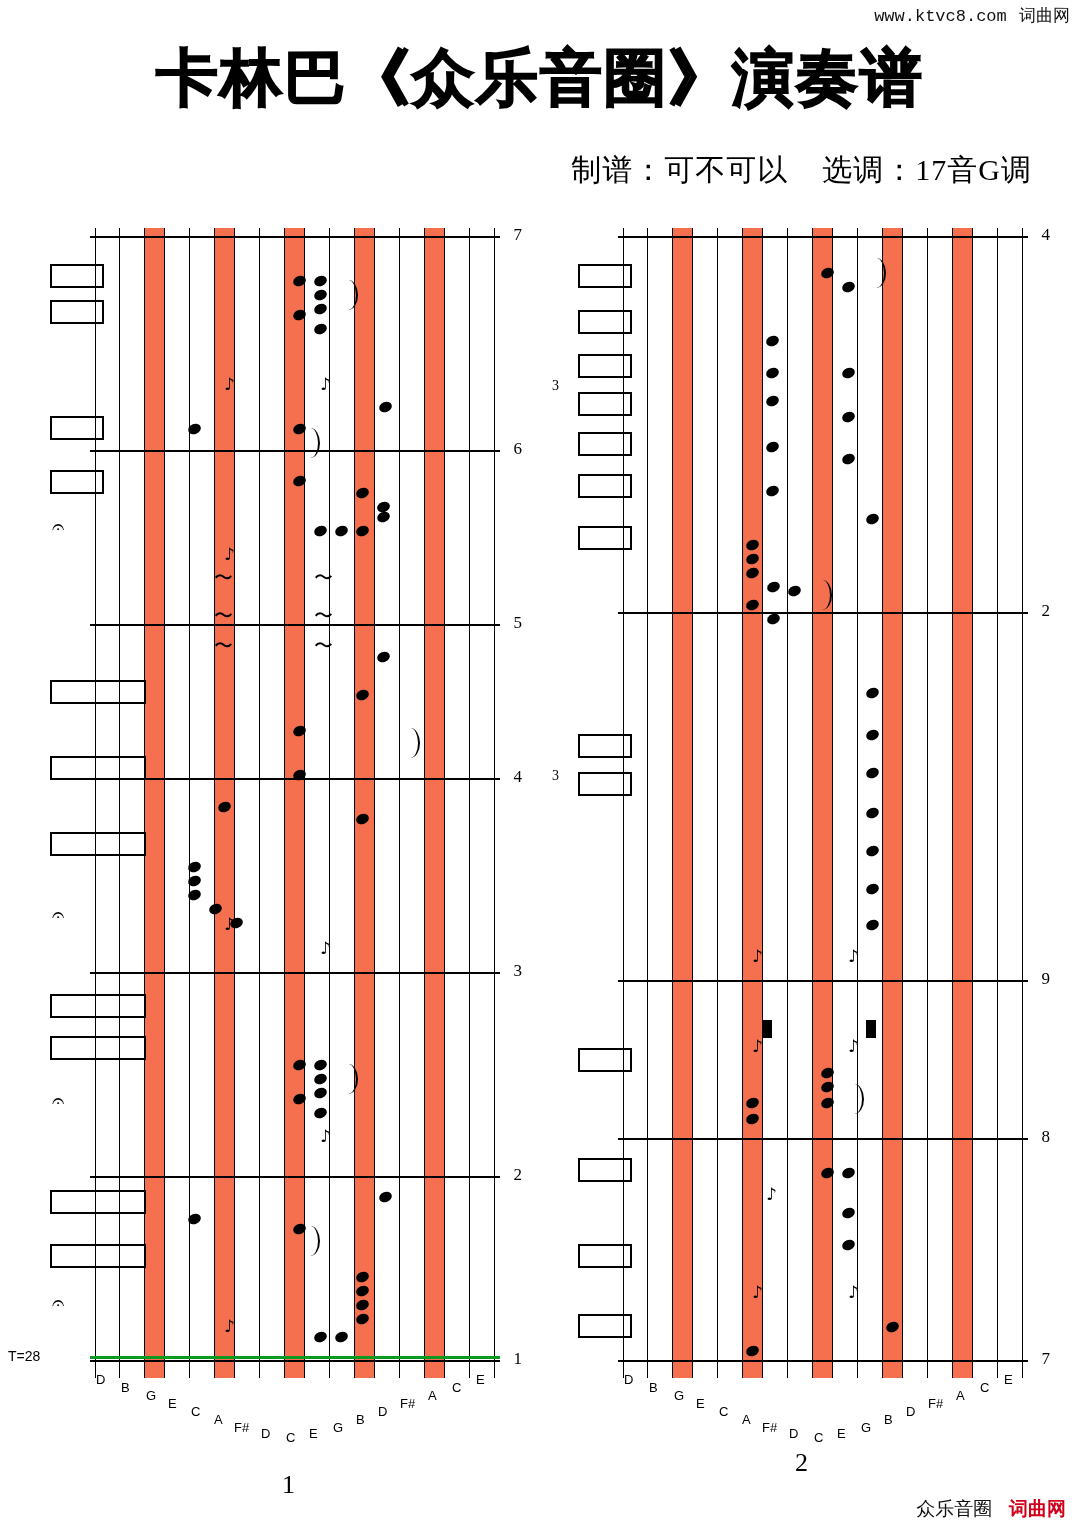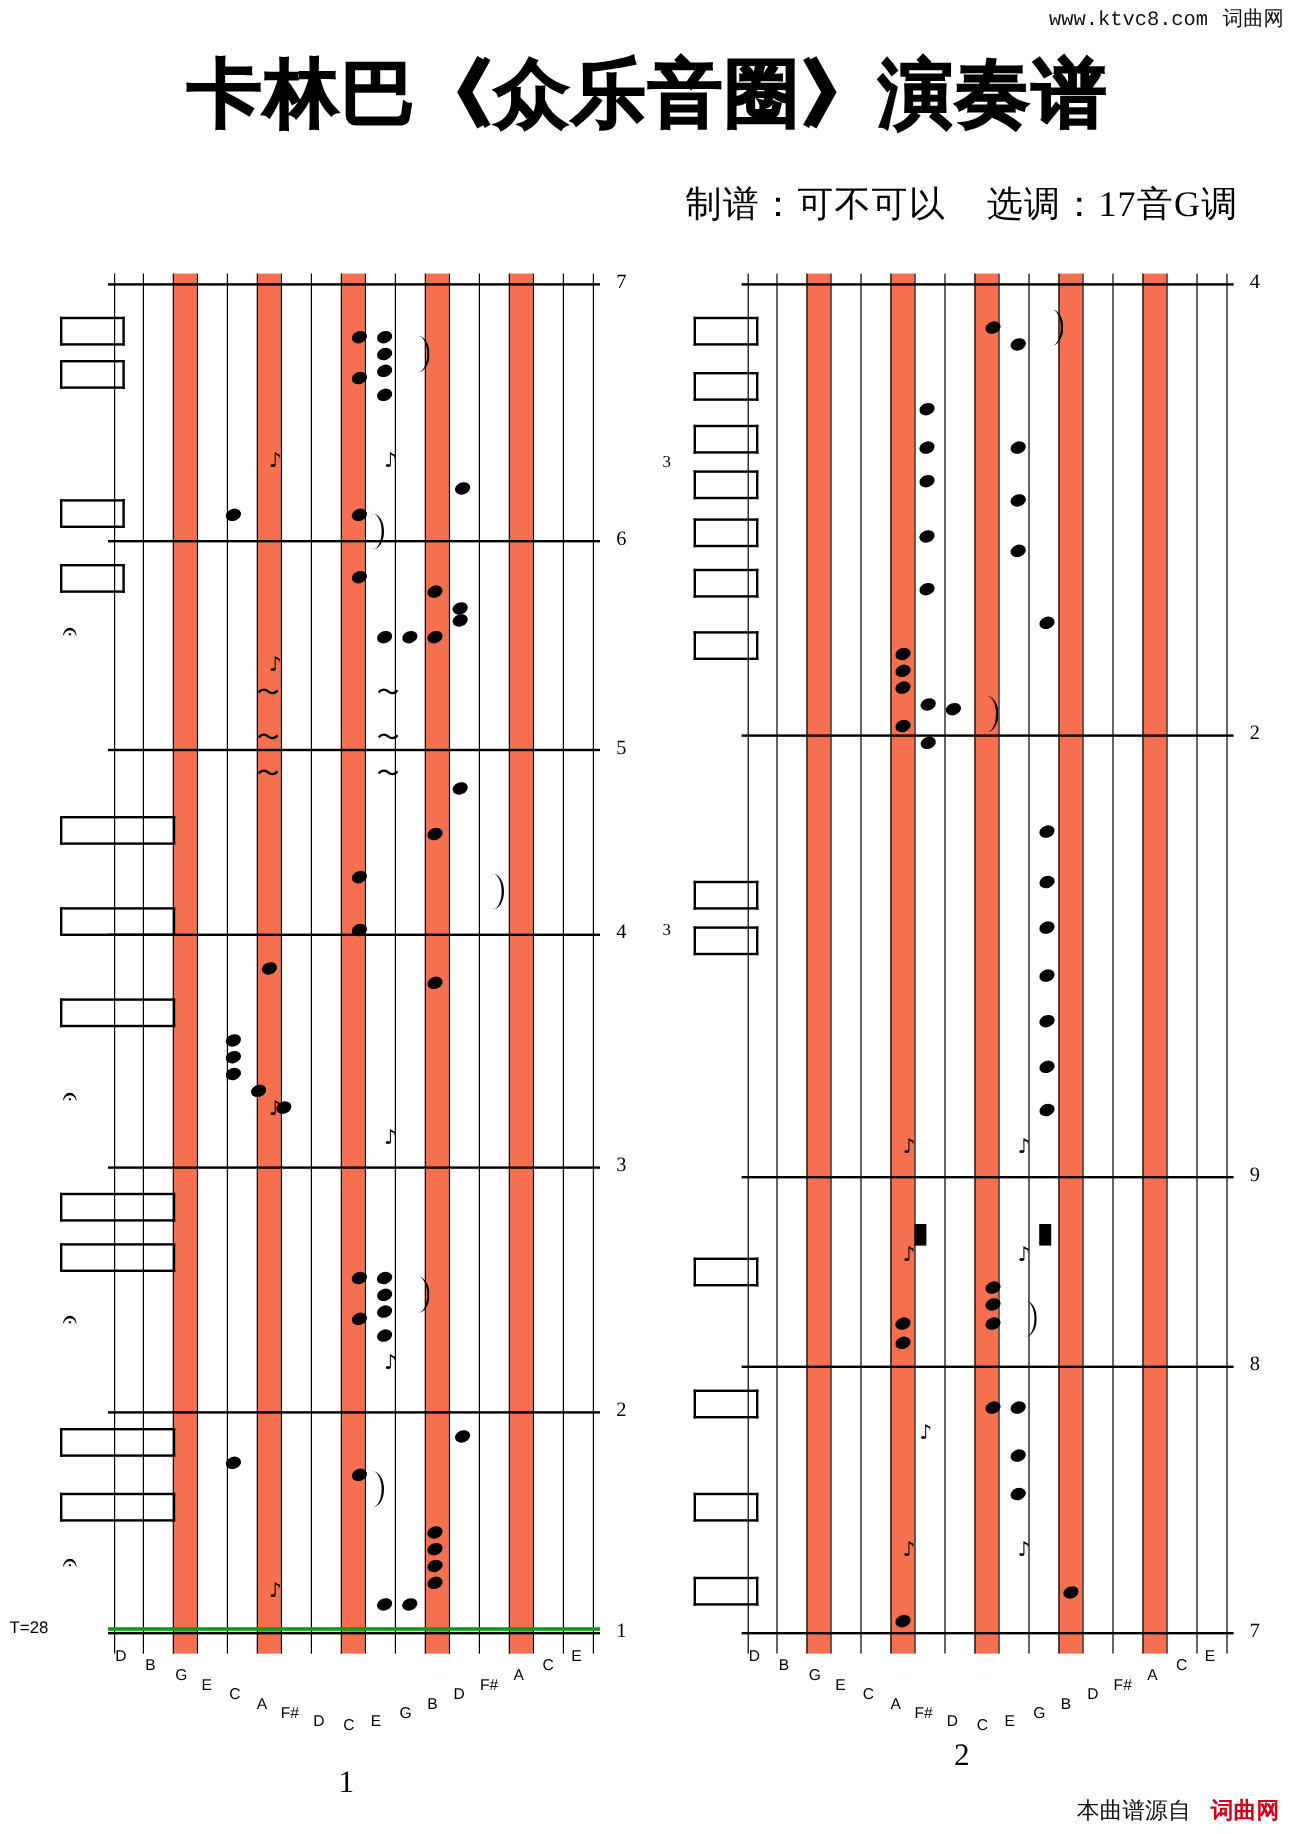--- a/index.html
+++ b/index.html
@@ -455,15 +455,15 @@
     <span style="left:380px;top:18px;">A</span>
     <span style="left:404px;top:10px;">C</span>
     <span style="left:428px;top:2px;">E</span>
   </div>
 </div>
 
 <div class="pagenum" id="pnum1">1</div>
 <div class="pagenum" id="pnum2">2</div>
 
 <div class="footer">
-  <span>本曲谱源自</span>
+  <span>众乐音圈</span>
   <span class="red">词曲网</span>
 </div>
 
 </body></html>

